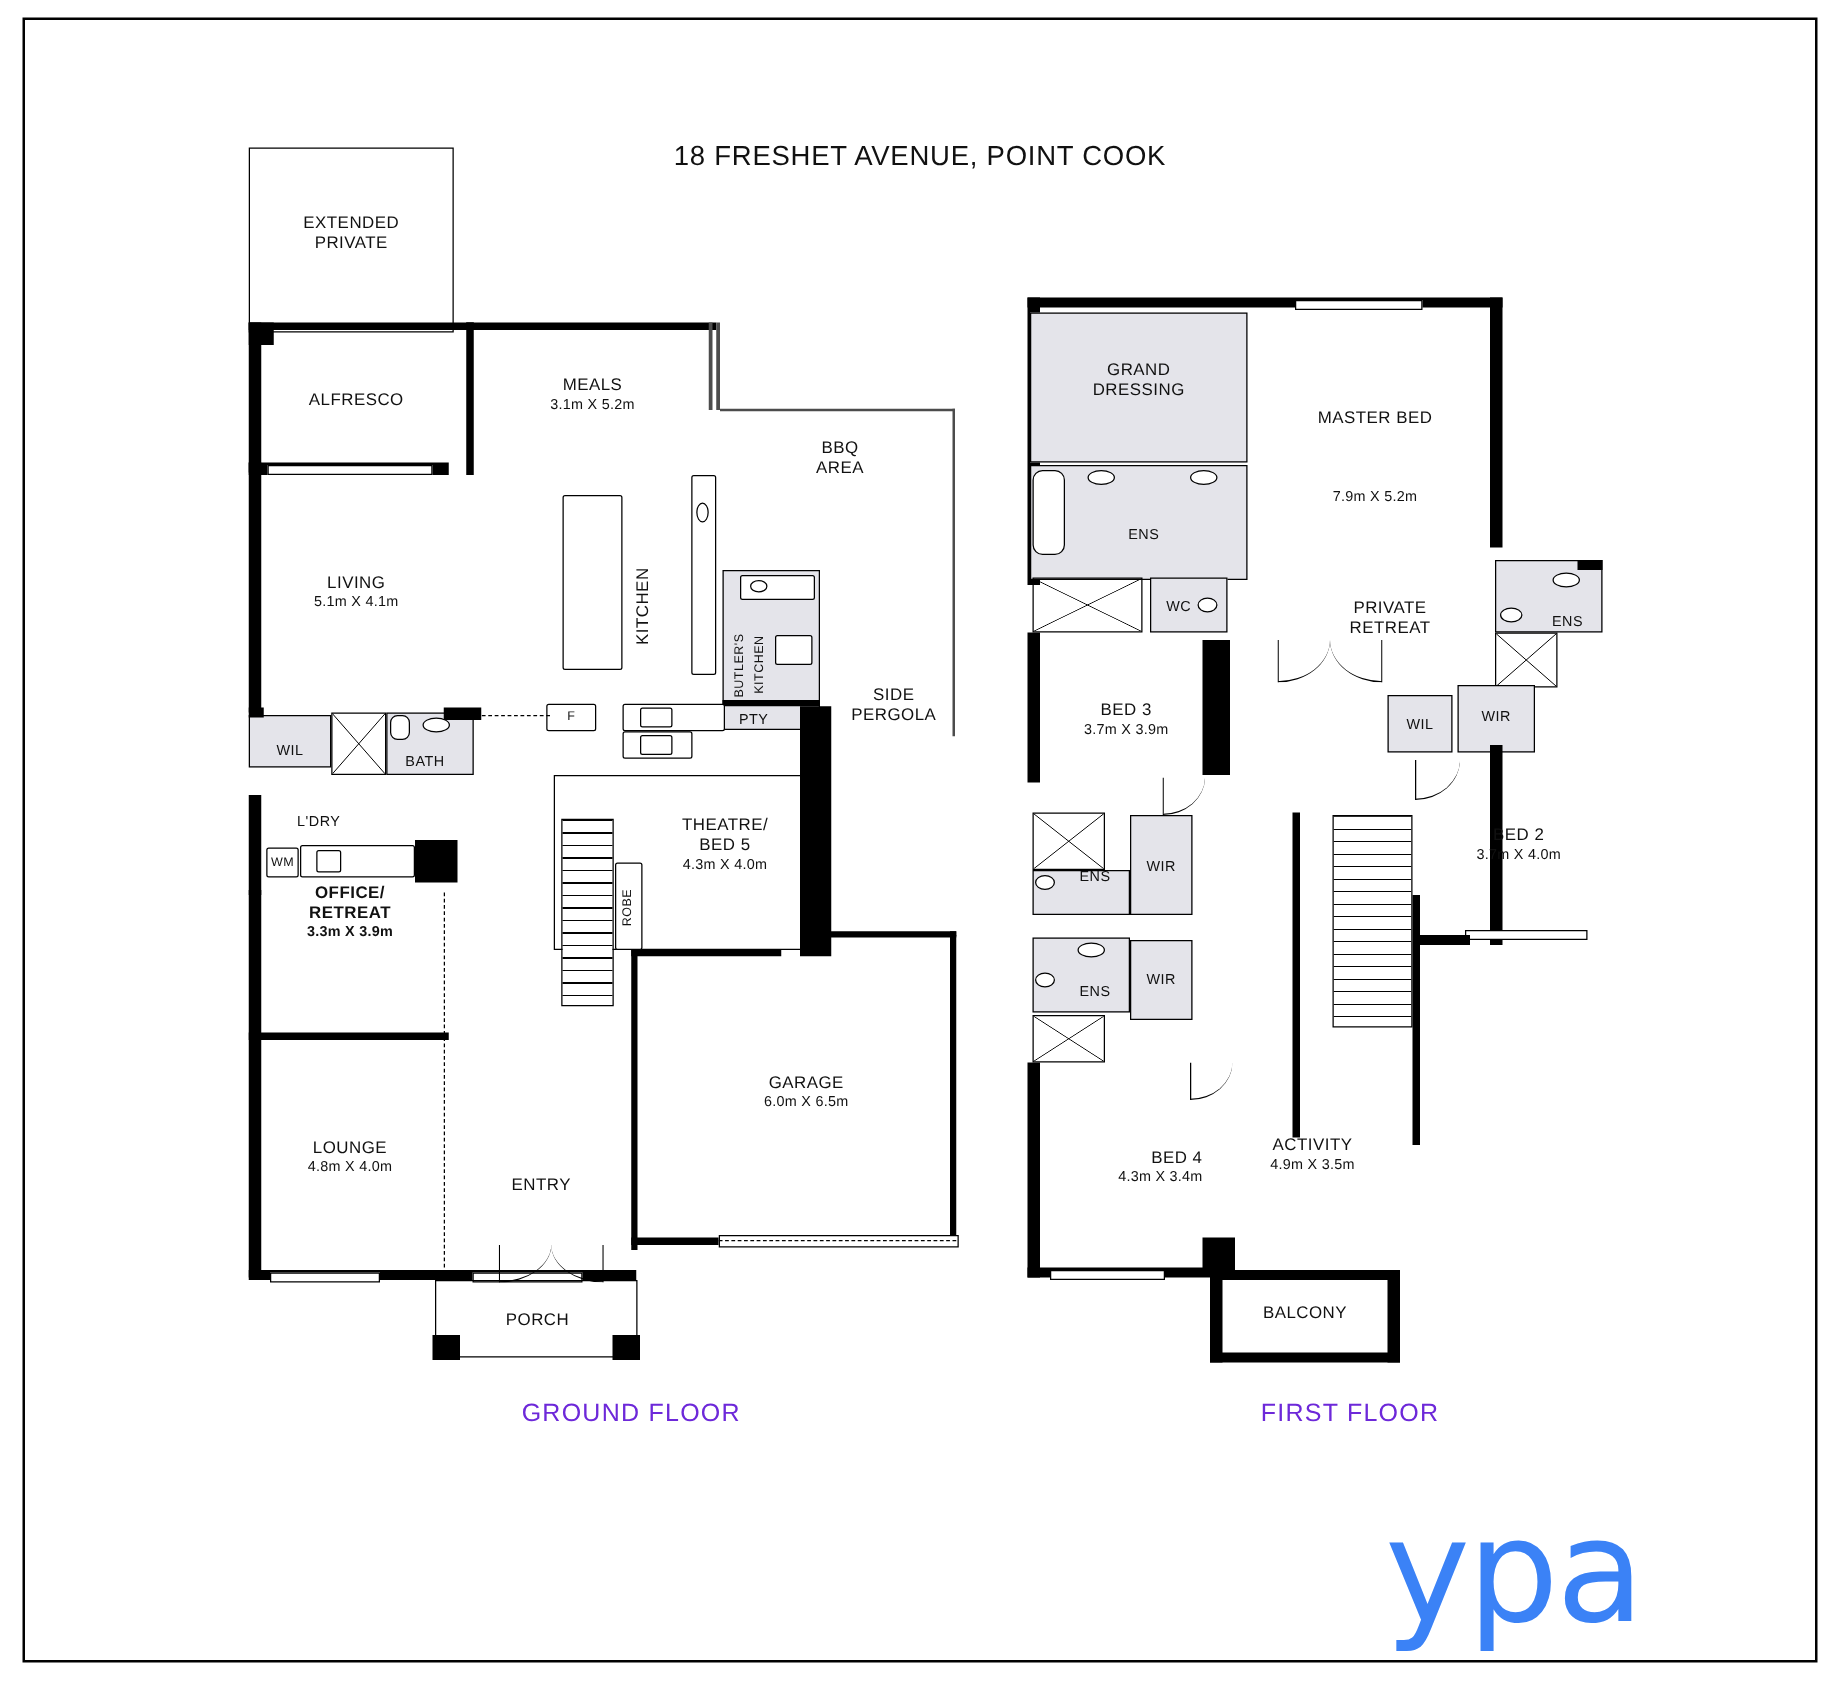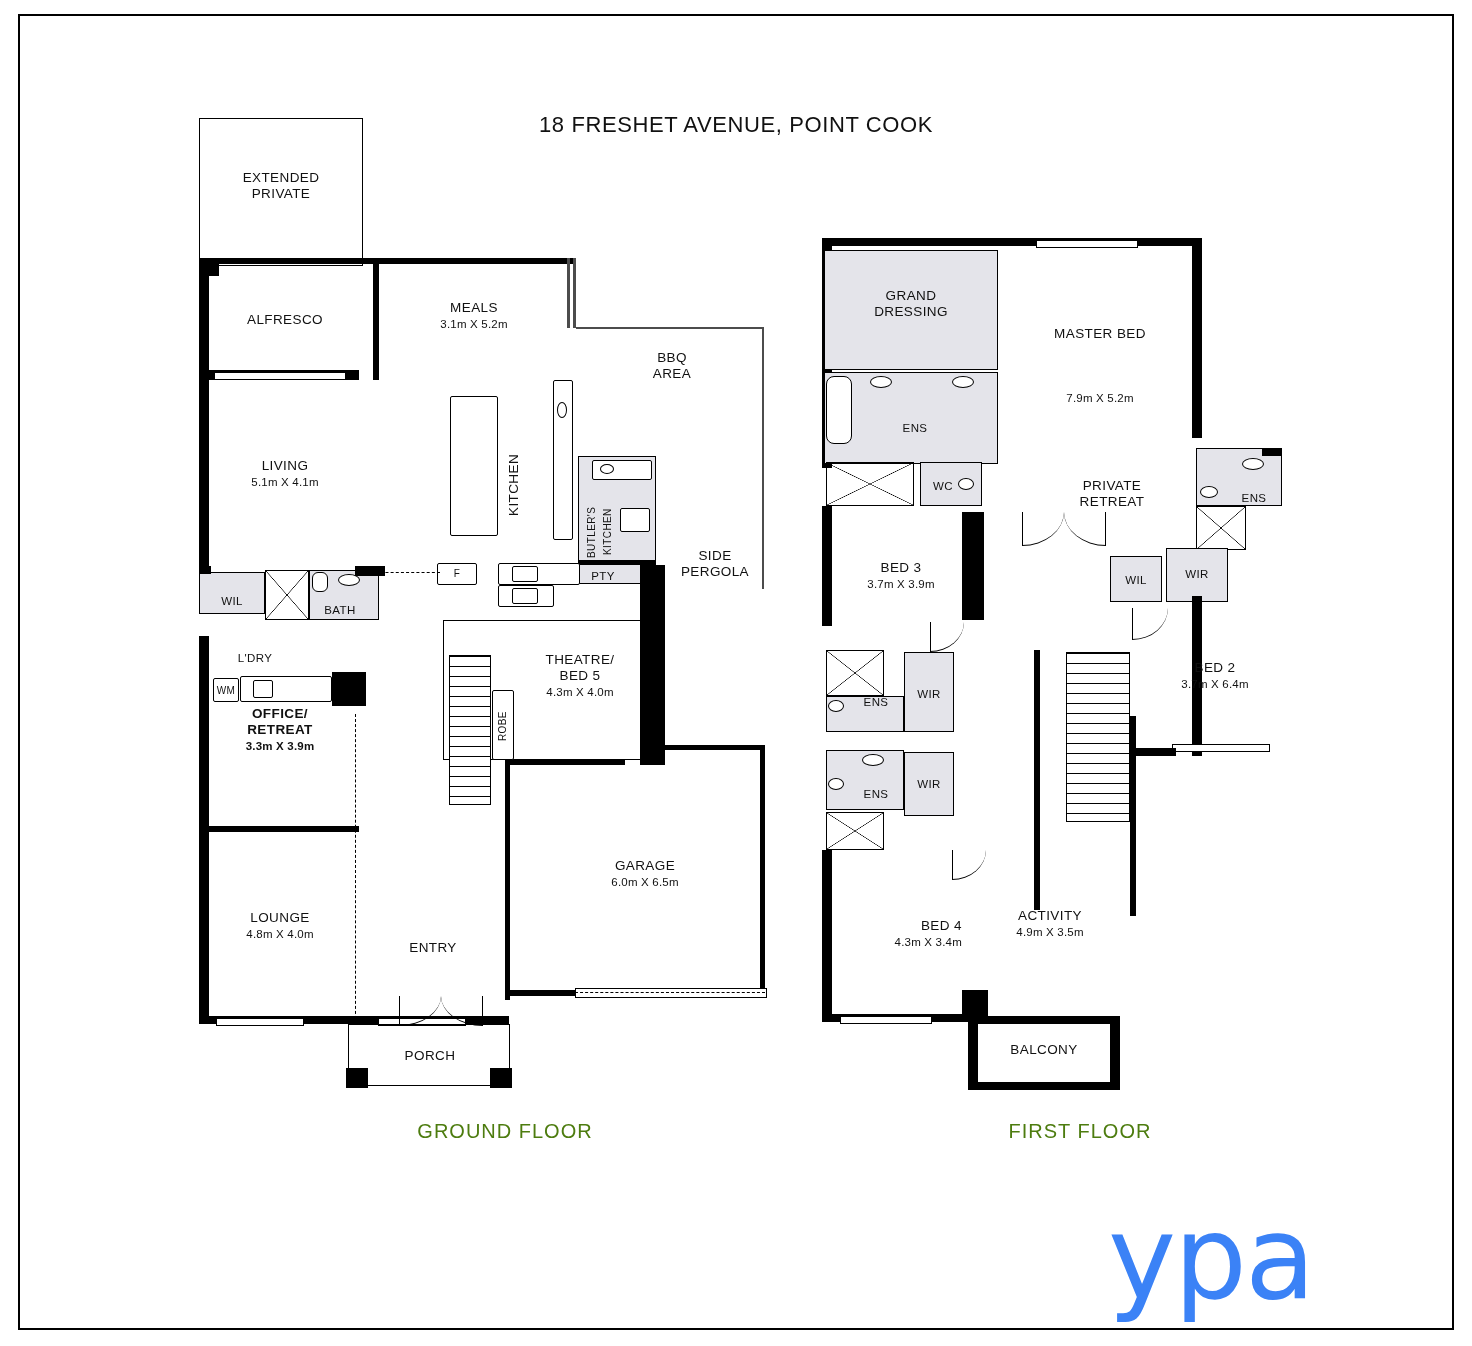--- a/index.html
+++ b/index.html
@@ -33,21 +33,21 @@
     width: 1472px;
     text-align: center;
     font-size: 22px;
     letter-spacing: 0.6px;
     color: #111;
   }
   .floor-label {
     position: absolute;
     font-size: 20px;
     letter-spacing: 1px;
-    color: #4d7c0f;
+    color: #6d28d9;
     text-align: center;
   }
   #ground-floor-label { left: 330px; top: 1120px; width: 350px; }
   #first-floor-label  { left: 930px; top: 1120px; width: 300px; }
 
   .disclaimer {
     position: absolute;
     left: 103px;
     top: 1234px;
     font-size: 15.5px;
@@ -317,21 +317,21 @@
     <div class="lbl small" style="left:1110px;top:572px;width:52px;">WIL</div>
     <div class="hatch" style="left:1166px;top:548px;width:62px;height:54px;"></div>
     <div class="lbl small" style="left:1166px;top:566px;width:62px;">WIR</div>
 
     <div class="wall" style="left:822px;top:506px;width:10px;height:120px;"></div>
     <div class="wall" style="left:962px;top:512px;width:22px;height:108px;"></div>
     <div class="lbl" style="left:836px;top:560px;width:130px;">BED 3<span class="dim">3.7m X 3.9m</span></div>
     <div class="door" style="left:930px;top:622px;width:34px;height:30px;"></div>
 
     <div class="wall" style="left:1192px;top:596px;width:10px;height:160px;"></div>
-    <div class="lbl" style="left:1145px;top:660px;width:140px;">BED 2<span class="dim">3.7m X 6.4m</span></div>
+    <div class="lbl" style="left:1145px;top:660px;width:140px;">BED 2<span class="dim">3.7m X 4.0m</span></div>
     <div class="thin" style="left:1172px;top:744px;width:96px;height:6px;border:1px solid #000;background:#fff;"></div>
     <div class="door" style="left:1132px;top:608px;width:36px;height:32px;"></div>
 
     <div class="xbox" style="left:826px;top:650px;width:58px;height:46px;"></div>
     <div class="hatch" style="left:826px;top:696px;width:78px;height:36px;"></div>
     <div class="oval" style="left:828px;top:700px;width:16px;height:12px;"></div>
     <div class="lbl small" style="left:846px;top:694px;width:60px;">ENS</div>
     <div class="hatch" style="left:904px;top:652px;width:50px;height:80px;"></div>
     <div class="lbl small" style="left:904px;top:686px;width:50px;">WIR</div>
 

